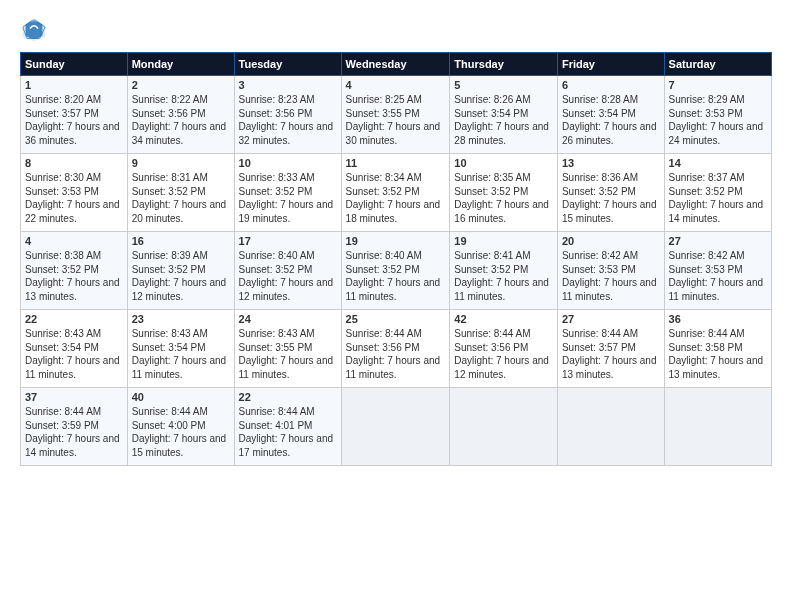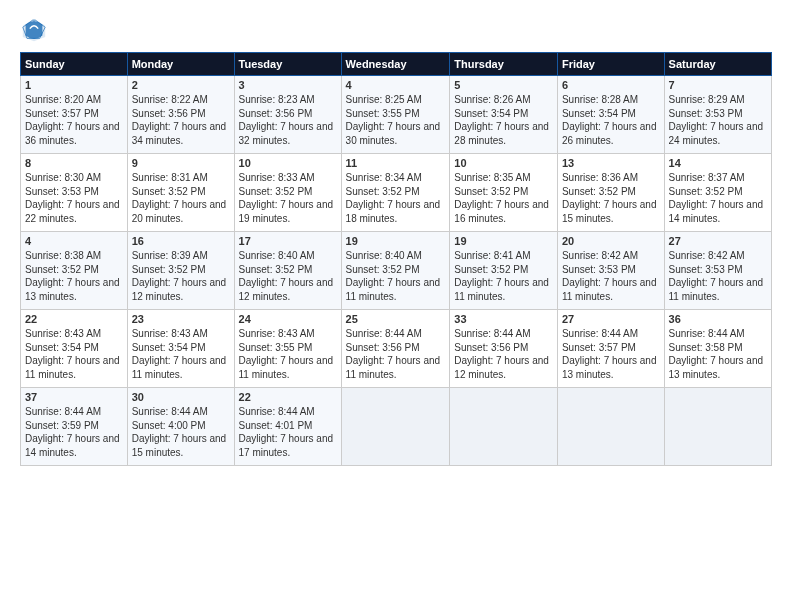--- a/index.html
+++ b/index.html
@@ -336,21 +336,21 @@
       </td>
           <td>
         <span class="day-number">25</span>
         <div class="cell-content">
           Sunrise: 8:44 AM<br>
           Sunset: 3:56 PM<br>
           Daylight: 7 hours and 11 minutes.
         </div>
       </td>
           <td>
-        <span class="day-number">33</span>
+        <span class="day-number">42</span>
         <div class="cell-content">
           Sunrise: 8:44 AM<br>
           Sunset: 3:56 PM<br>
           Daylight: 7 hours and 12 minutes.
         </div>
       </td>
           <td>
         <span class="day-number">27</span>
         <div class="cell-content">
           Sunrise: 8:44 AM<br>
@@ -370,21 +370,21 @@
         <tr>
           <td>
         <span class="day-number">37</span>
         <div class="cell-content">
           Sunrise: 8:44 AM<br>
           Sunset: 3:59 PM<br>
           Daylight: 7 hours and 14 minutes.
         </div>
       </td>
           <td>
-        <span class="day-number">30</span>
+        <span class="day-number">40</span>
         <div class="cell-content">
           Sunrise: 8:44 AM<br>
           Sunset: 4:00 PM<br>
           Daylight: 7 hours and 15 minutes.
         </div>
       </td>
           <td>
         <span class="day-number">22</span>
         <div class="cell-content">
           Sunrise: 8:44 AM<br>

